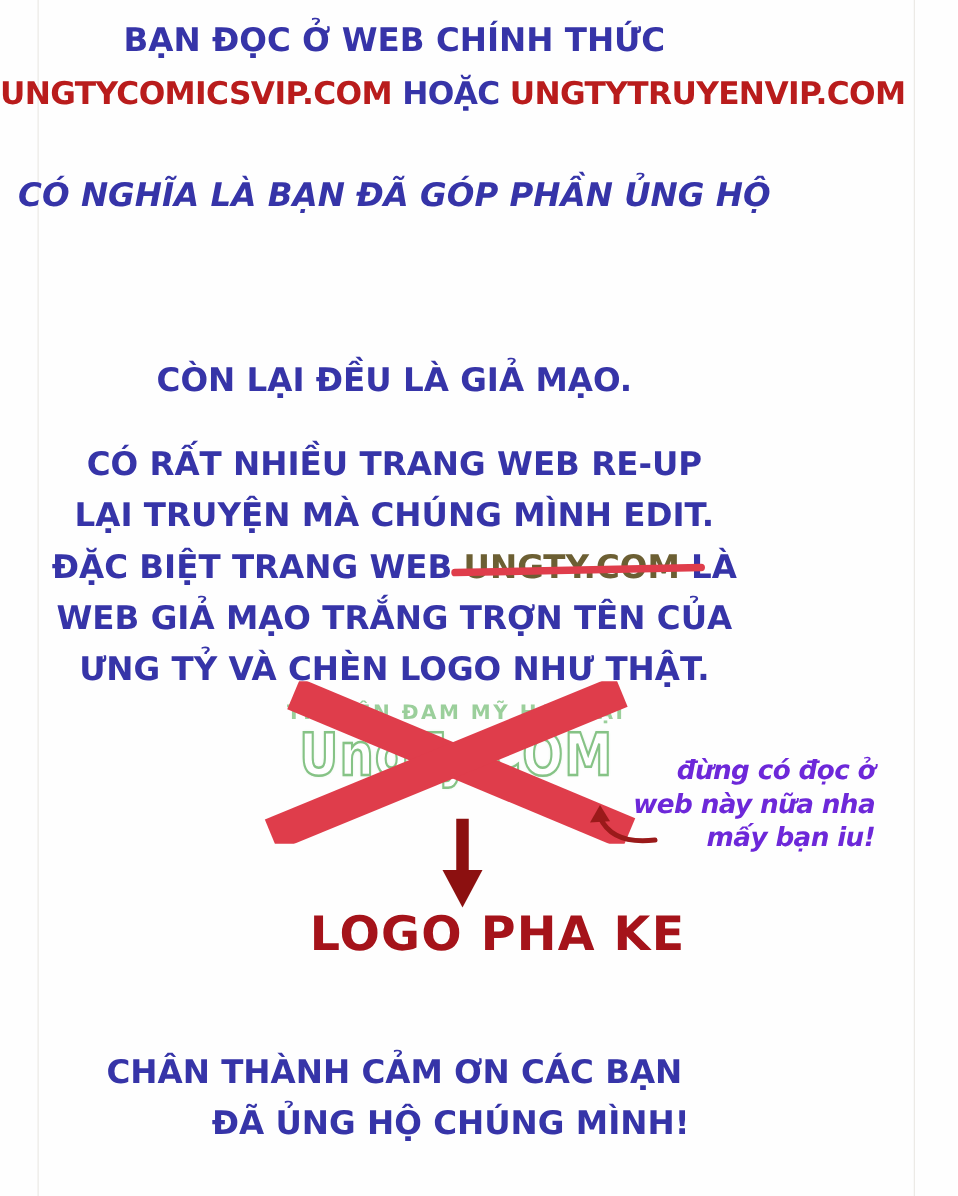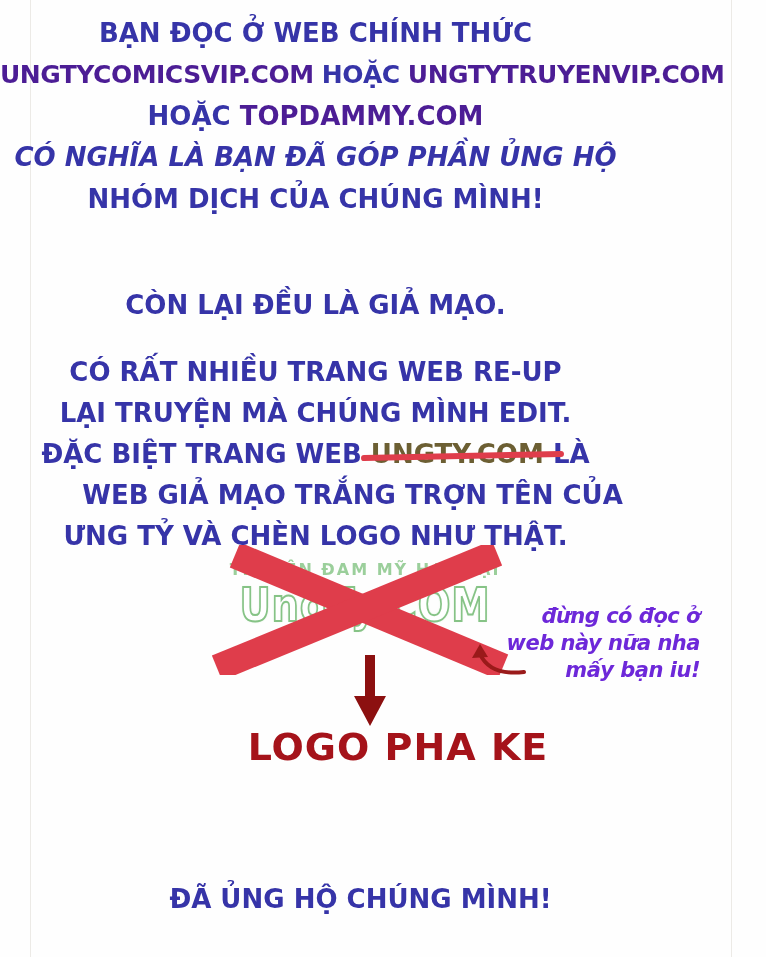--- a/index.html
+++ b/index.html
@@ -14,21 +14,21 @@
   .edge{position:absolute;top:0;bottom:0;width:1px;background:#eceae6;}
   .edge.left{left:30px;}
   .edge.right{left:731px;}
 
   .line{
     position:absolute;left:0;width:631px;
     text-align:center;white-space:nowrap;
     color:#3634a8;
     font-size:26px;letter-spacing:0px;
   }
-  .red{color:#4c1d95;}
+  .red{color:#b91c1c;}
   .blue{color:#3634a8;}
   .sites{font-size:25px;letter-spacing:-0.5px;}
 
   .fake-site{
     position:relative;display:inline-block;
     color:#6c5f33;
   }
   .fake-site .strike{
     position:absolute;left:-10px;right:-20px;top:45%;height:6px;
     background:#df3d4b;border-radius:3px;
@@ -72,30 +72,28 @@
 </style>
 </head>
 <body>
 
 <div id="page">
   <div class="edge left"></div>
   <div class="edge right"></div>
 
   <div class="line" style="top:18px;">BẠN ĐỌC Ở WEB CHÍNH THỨC</div>
   <div class="line sites" style="top:60px;"><span class="red">UNGTYCOMICSVIP.COM</span><span> </span><span class="blue">HOẶC</span><span> </span><span class="red">UNGTYTRUYENVIP.COM</span></div>
-  <div class="line" style="top:101px;"><span class="blue">HOẶC</span><span> </span><span class="red">TOPDAMMY.COM</span></div>
   <div class="line" style="top:142px;font-style:italic;">CÓ NGHĨA LÀ BẠN ĐÃ GÓP PHẦN ỦNG HỘ</div>
-  <div class="line" style="top:184px;">NHÓM DỊCH CỦA CHÚNG MÌNH!</div>
 
   <div class="line" style="top:290px;">CÒN LẠI ĐỀU LÀ GIẢ MẠO.</div>
 
   <div class="line" style="top:357px;">CÓ RẤT NHIỀU TRANG WEB RE-UP</div>
   <div class="line" style="top:398px;">LẠI TRUYỆN MÀ CHÚNG MÌNH EDIT.</div>
   <div class="line" style="top:439px;"><span class="blue">ĐẶC BIỆT TRANG WEB</span><span> </span><span class="fake-site"><span>UNGTY.COM</span><span class="strike"></span></span><span> </span><span class="blue">LÀ</span></div>
-  <div class="line" style="top:480px;padding-left:37px;">WEB GIẢ MẠO TRẮNG TRỢN TÊN CỦA</div>
+  <div class="line" style="top:480px;">WEB GIẢ MẠO TRẮNG TRỢN TÊN CỦA</div>
   <div class="line" style="top:521px;">ƯNG TỶ VÀ CHÈN LOGO NHƯ THẬT.</div>
 
   <div class="logo-tagline">TRUYỆN ĐAM MỸ HAY TẠI</div>
   <div class="logo-brand">UngTy.COM</div>
 
   <svg class="x-mark" width="310" height="130" viewBox="0 0 310 130">
     <line x1="30" y1="10" x2="298" y2="122" stroke="#df3d4b" stroke-width="27"></line>
     <line x1="292" y1="8" x2="12" y2="123" stroke="#df3d4b" stroke-width="27"></line>
   </svg>
 
@@ -110,14 +108,15 @@
     <polygon points="12,6 4,20 20,19" fill="#9a1a1a"></polygon>
   </svg>
 
   <svg class="down-arrow" width="45" height="80" viewBox="0 0 45 80">
     <line x1="22" y1="5" x2="22" y2="52" stroke="#8c1010" stroke-width="10"></line>
     <polygon points="22,76 6,46 38,46" fill="#8c1010"></polygon>
   </svg>
 
   <div class="caption">LOGO PHA KE</div>
 
+  <div class="line" style="top:843px;">CHÂN THÀNH CẢM ƠN CÁC BẠN</div>
   <div class="line" style="top:884px;padding-left:45px;">ĐÃ ỦNG HỘ CHÚNG MÌNH!</div>
 </div>
 
 </body></html>

